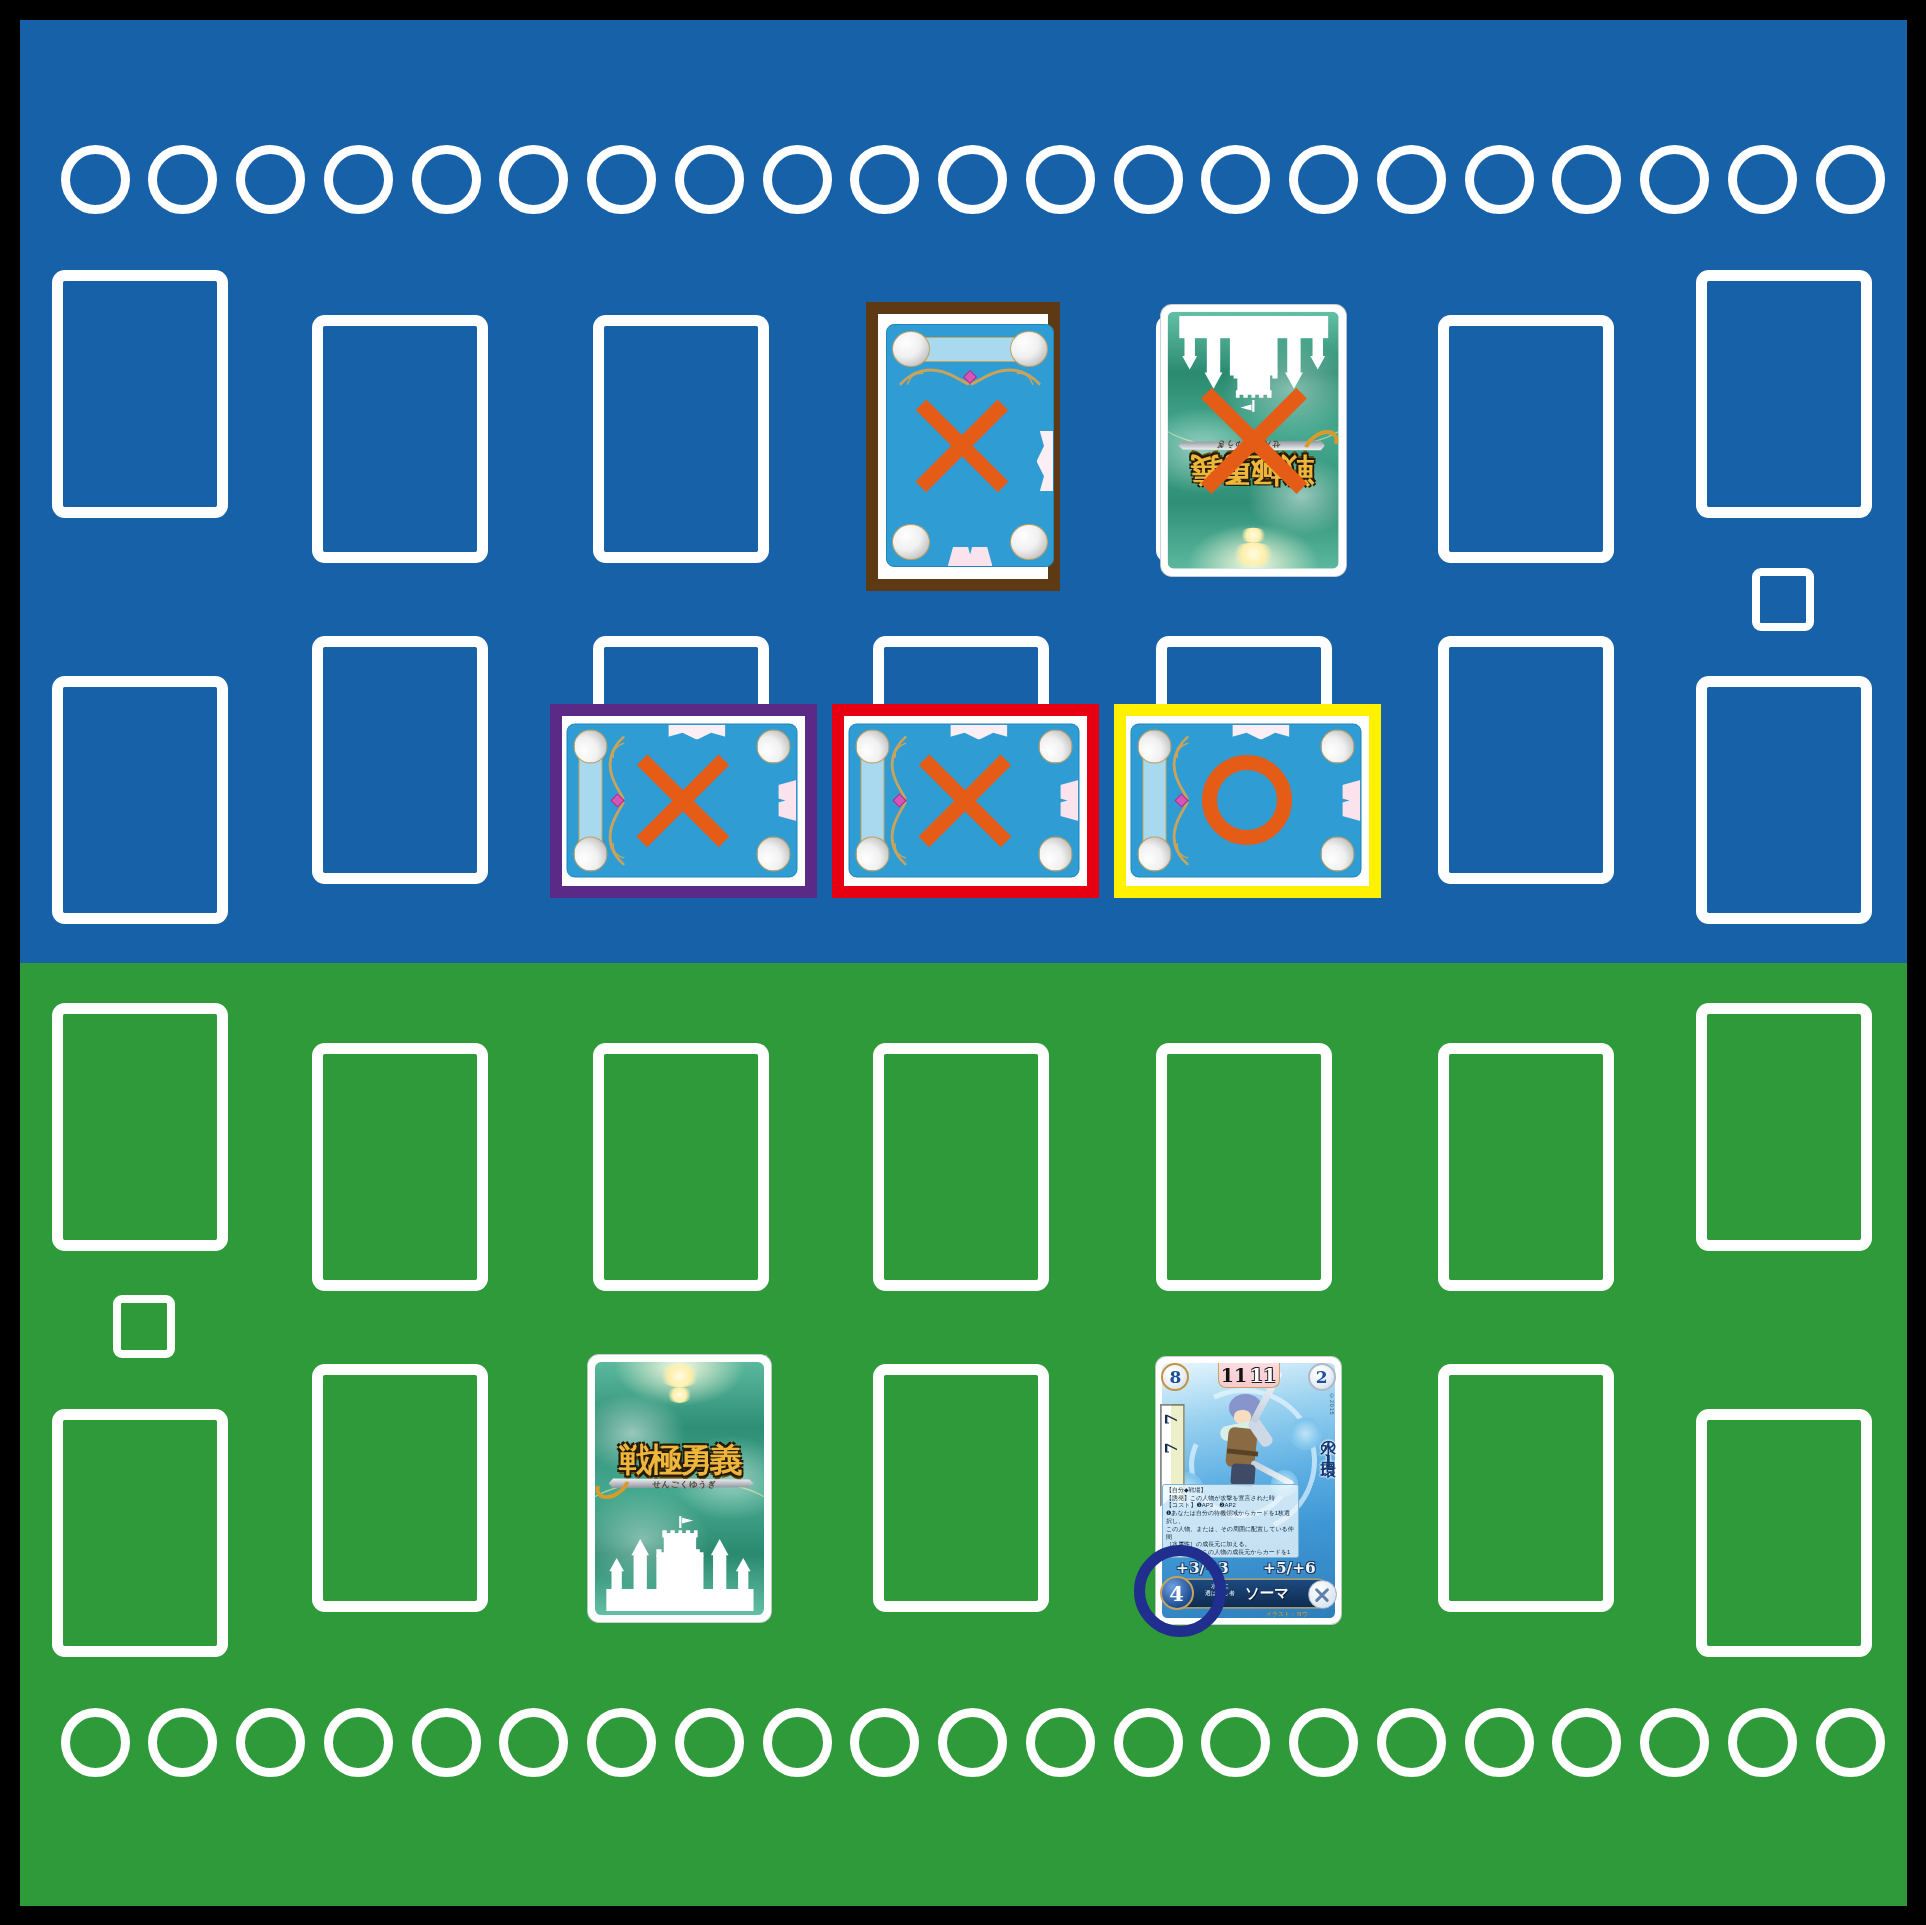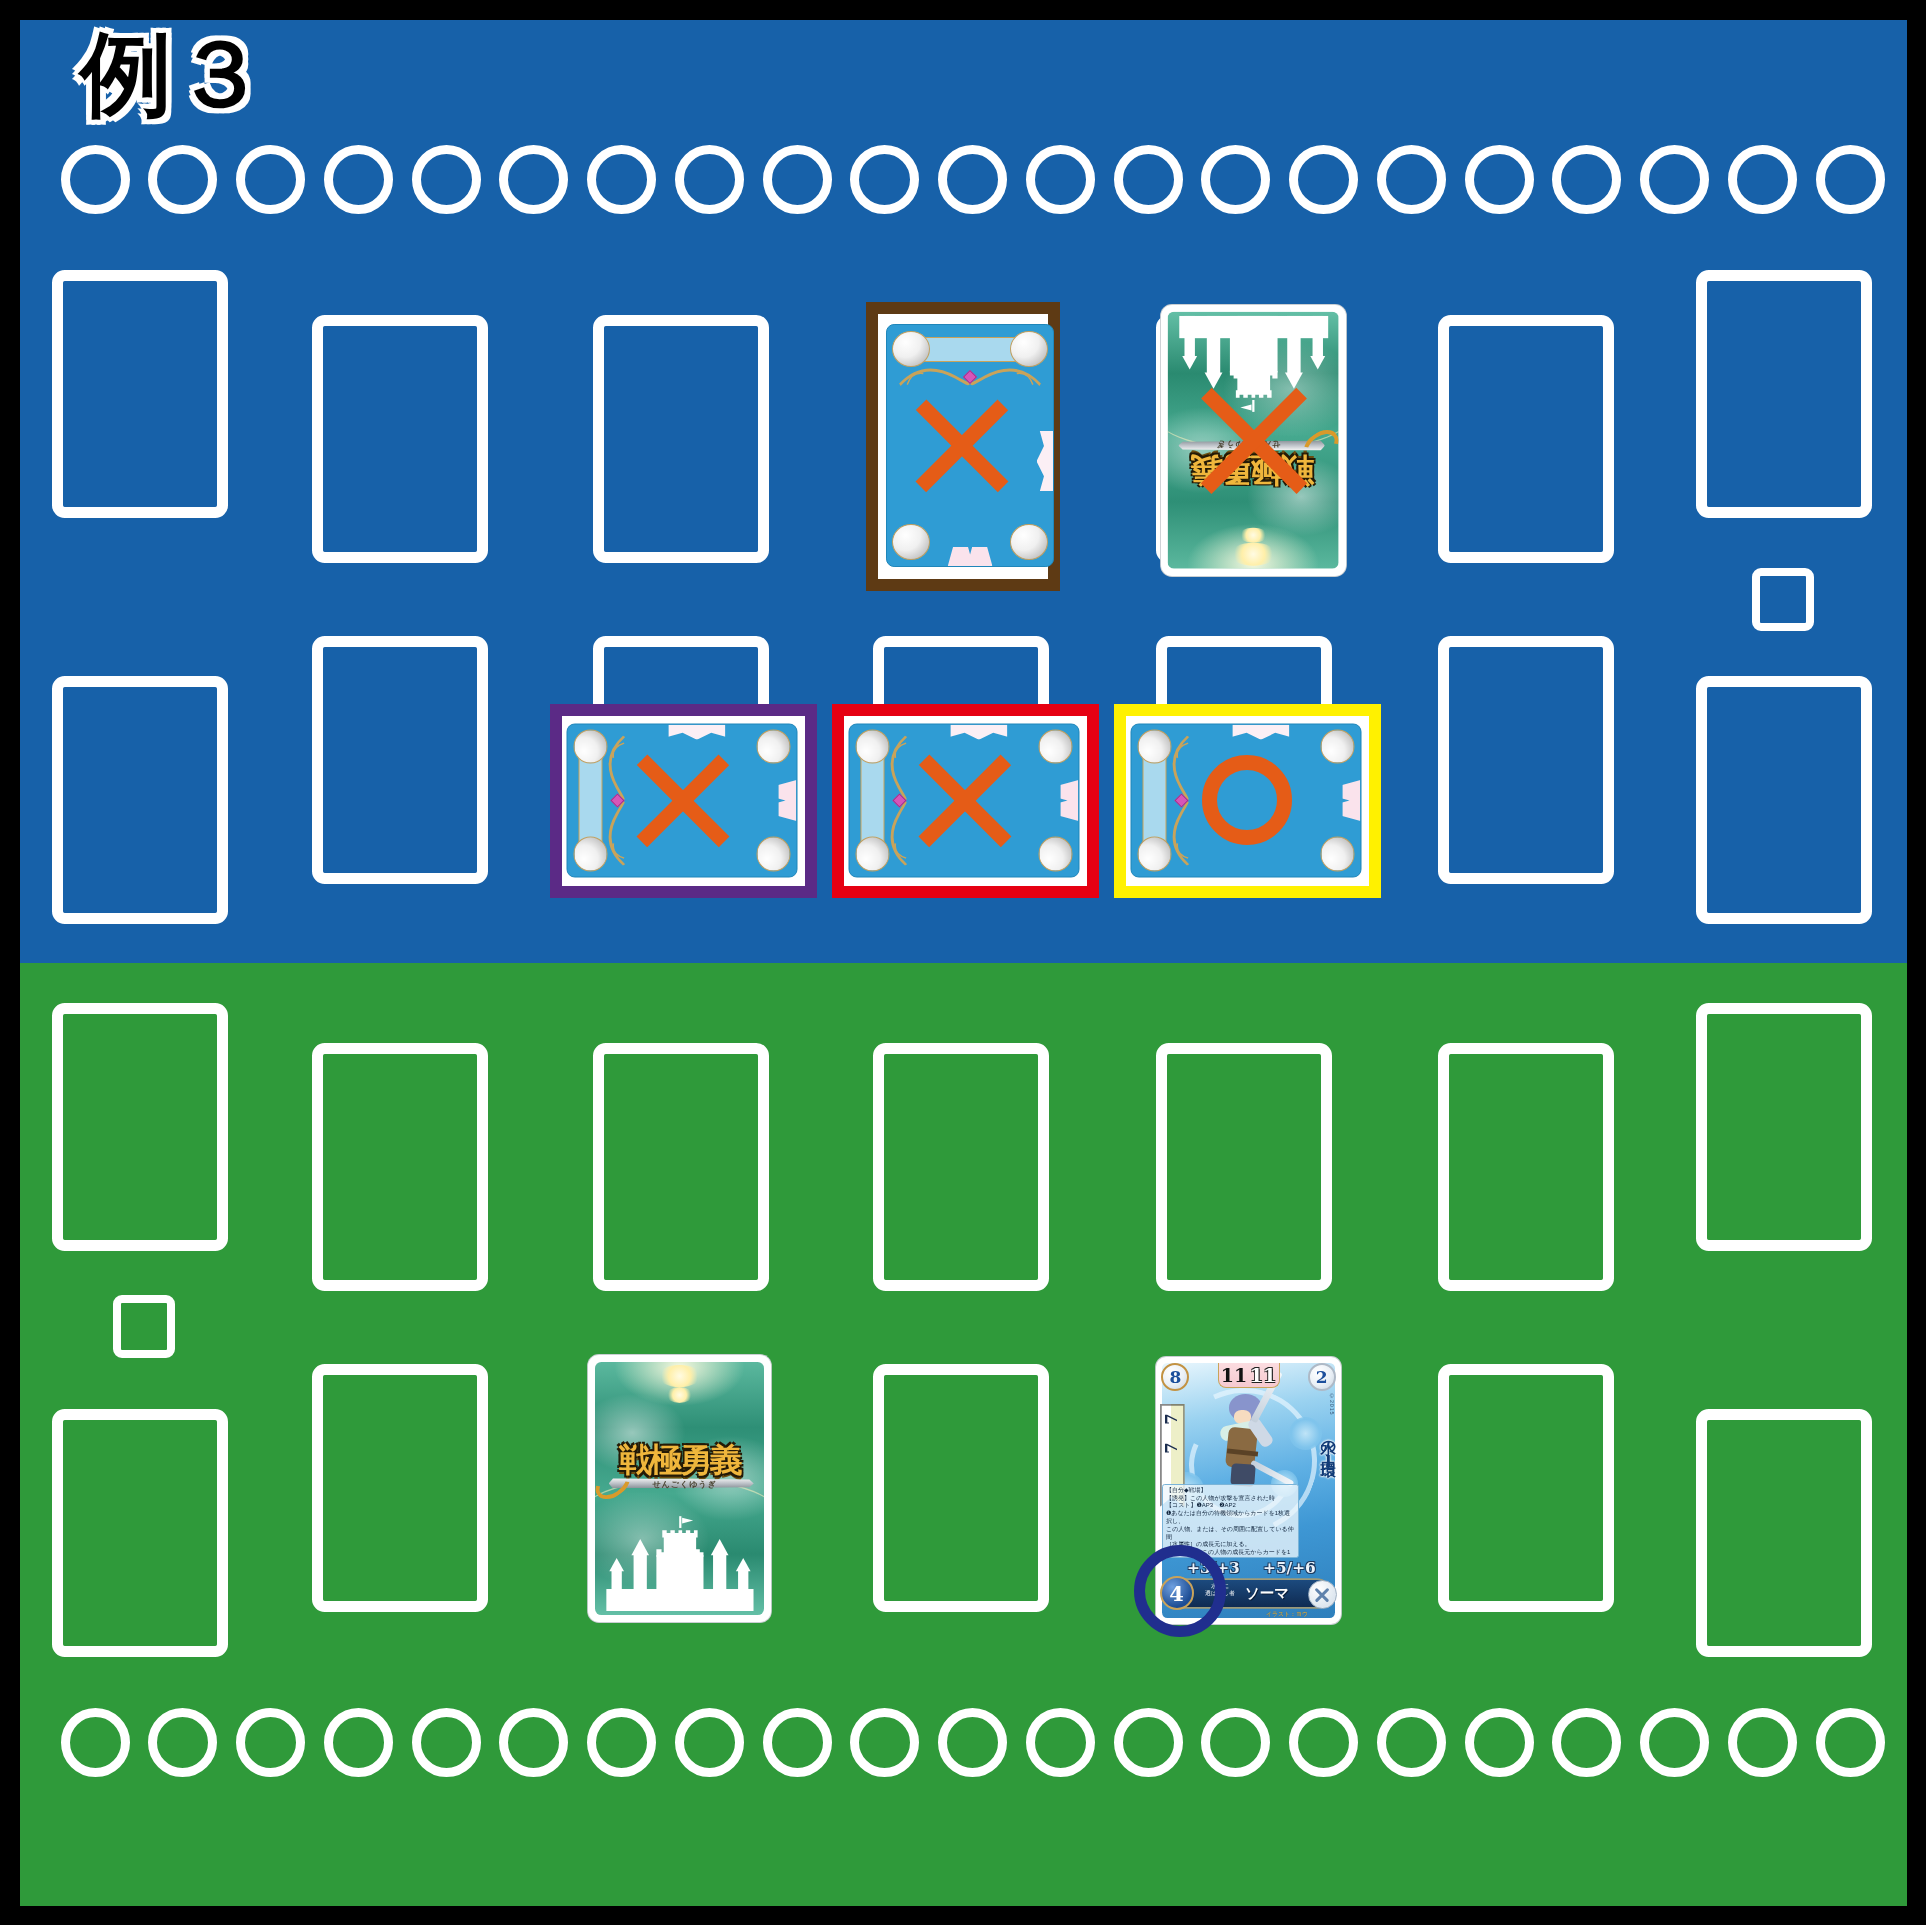--- a/index.html
+++ b/index.html
@@ -81,21 +81,21 @@
     display:flex;flex-direction:column;align-items:center;justify-content:flex-start;padding-top:7.2px;gap:12.7px;box-sizing:border-box;}
   .wc-banner span{display:block;font-family:"DejaVu Serif",serif;font-weight:900;font-size:16.3px;color:#1B2D4F;transform:rotate(-90deg);line-height:1;}
   .wc-copy{position:absolute;right:6.3px;top:36px;writing-mode:vertical-rl;font-size:5.4px;color:#3C5B7A;letter-spacing:0.9px;}
   .wc-title-v{position:absolute;right:2.7px;top:71px;writing-mode:vertical-rl;font-weight:700;font-size:15.4px;color:#123C78;letter-spacing:1.8px;
     text-shadow:0 0 1.8px #fff,0 0 1.8px #fff,0 0 2.7px #fff;}
   .wc-textbox{position:absolute;left:6.3px;right:42px;top:127px;height:74px;background:rgba(238,247,253,.78);
     border:0.9px solid #7AB4D8;border-radius:2.7px;padding:1.8px 2.7px;box-sizing:border-box;
     font-size:6px;line-height:1.3;color:#10243C;overflow:hidden;}
   .wc-stats{position:absolute;left:0;right:0;top:202px;height:18px;font-family:"DejaVu Serif",serif;font-weight:700;font-size:15.4px;color:#EAF2FA;
     text-shadow:-0.9px -0.9px 0 #1D3A5E,0.9px -0.9px 0 #1D3A5E,-0.9px 0.9px 0 #1D3A5E,0.9px 0.9px 0 #1D3A5E;}
-  .wc-stats .s1{position:absolute;left:31px;}
+  .wc-stats .s1{position:absolute;left:20px;}
   .wc-stats .s2{position:absolute;left:107px;}
   .wc-plate{position:absolute;left:11px;right:11px;top:223px;height:27px;border-radius:13.6px;
     background:linear-gradient(180deg,#1C4A7E,#0F2B52);box-shadow:0 0 0 1.8px rgba(201,163,90,.7);}
   .wc-lvl{position:absolute;left:3.6px;top:219px;width:34px;height:34px;border-radius:50%;box-sizing:border-box;
     border:2.7px solid #C9A35A;background:radial-gradient(circle at 35% 30%,#6FA0E0,#1D4D94 70%);
     display:flex;align-items:center;justify-content:center;font-family:"DejaVu Serif",serif;font-weight:700;font-size:21px;color:#fff;z-index:2;}
   .wc-chartitle{position:absolute;left:43px;top:226px;width:42px;font-size:5.9px;line-height:1.25;color:#fff;text-align:center;}
   .wc-name{position:absolute;left:89px;top:227px;font-size:14.5px;font-weight:700;color:#fff;text-shadow:0.9px 0.9px 0 #0a1d38;}
   .wc-swords{position:absolute;right:4.5px;top:223px;width:29px;height:29px;border-radius:50%;box-sizing:border-box;
     border:1.8px solid #9FB0C2;background:radial-gradient(circle at 35% 30%,#fff,#DDE6EF 70%);z-index:2;}
@@ -104,21 +104,20 @@
   .wc-swords .sw2{transform:translate(-50%,-50%) rotate(-45deg);}
   .wc-illu{position:absolute;right:33px;top:253px;font-size:5.9px;color:#D9B75A;text-shadow:0 0 0.9px #6b4d10;}
   .wc-fig{position:absolute;}
 </style>
 </head>
 <body>
 
 <div class="board">
   <div class="half half-blue"></div>
   <div class="half half-green"></div>
-  <div class="page-title">例３</div>
   <div id="layer">
       <div class="slot" style="left: 52px; top: 270px; width: 176px; height: 248px;"></div>
       <div class="slot" style="left: 312px; top: 315px; width: 176px; height: 248px;"></div>
       <div class="slot" style="left: 593px; top: 315px; width: 176px; height: 248px;"></div>
       <div class="slot" style="left: 873px; top: 315px; width: 176px; height: 248px;"></div>
       <div class="slot" style="left: 1156px; top: 315px; width: 176px; height: 248px;"></div>
       <div class="slot" style="left: 1438px; top: 315px; width: 176px; height: 248px;"></div>
       <div class="slot" style="left: 1696px; top: 270px; width: 176px; height: 248px;"></div>
       <div class="slot" style="left: 52px; top: 676px; width: 176px; height: 248px;"></div>
       <div class="slot" style="left: 312px; top: 636px; width: 176px; height: 248px;"></div>

